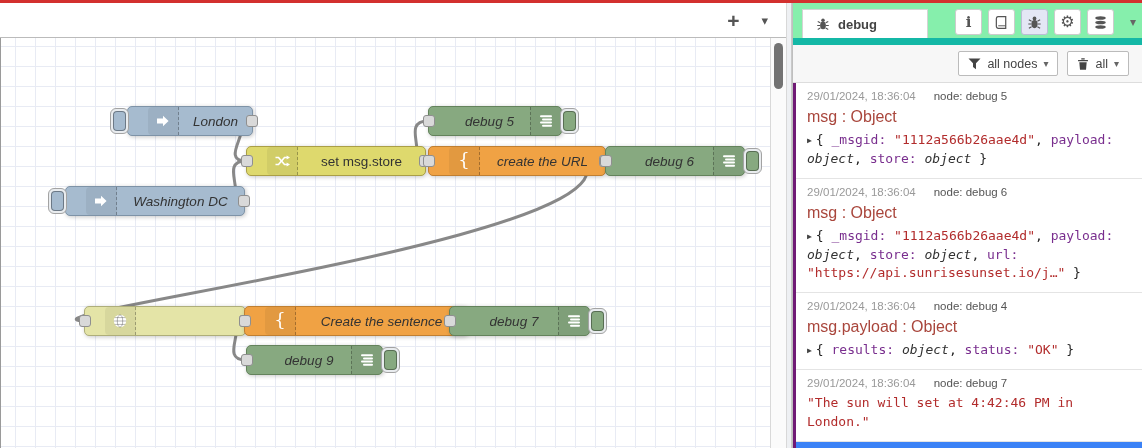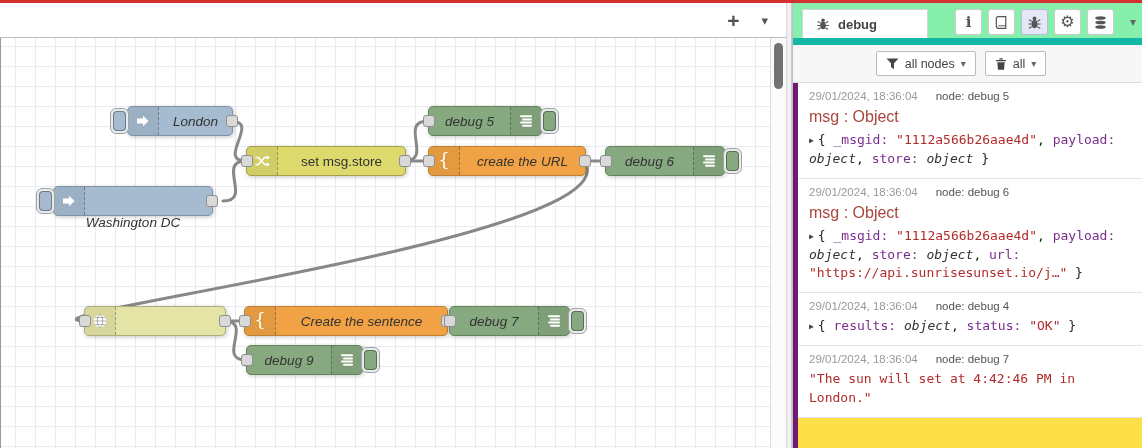--- a/index.html
+++ b/index.html
@@ -21,21 +21,21 @@
                            linear-gradient(90deg,#e8ebf4 1px,transparent 1px);
           background-size:20px 20px;background-position:-6px -12px;}
   #wires{position:absolute;left:0;top:0;width:770px;height:410px;}
   #wires path{fill:none;stroke-width:3px;stroke-linecap:round;}
   .vscroll{width:16px;background:#fbfbfb;border-left:1px solid #d9d9d9;position:relative;box-sizing:border-box;}
   .thumb{position:absolute;top:5px;left:3px;width:9px;height:46px;background:#737373;border-radius:5px;}
   .sep{width:6px;background:#eef0f3;border-left:1px solid #d8d8d8;border-right:1px solid #c9c9c9;box-sizing:border-box;}
 
   
   .node{position:absolute;height:28px;border-radius:5px;display:flex;box-sizing:content-box;
-        border:1px solid rgba(0,0,0,.35);box-shadow:1px 1px 4px rgba(0,0,0,.22);cursor:pointer;}
+        border:1px solid rgba(0,0,0,.35);box-shadow:1px 1px 4px rgba(0,0,0,.22);cursor:pointer;padding-left:20px;}
   .nicon{width:30px;height:100%;display:flex;align-items:center;justify-content:center;background:rgba(0,0,0,.055);flex:none;}
   .nicon.l{border-right:1px dashed rgba(0,0,0,.28);border-radius:4px 0 0 4px;}
   .nicon.r{border-left:1px dashed rgba(0,0,0,.28);border-radius:0 4px 4px 0;}
   .nicon svg{width:16px;height:16px;display:block;}
   .ficon{color:#fff;font-family:"DejaVu Serif",serif;font-size:18px;line-height:1;transform:translateY(-1px);}
   .nlabel{flex:1;display:flex;align-items:center;justify-content:center;color:#333;
           font-size:13.5px;padding:0 8px;white-space:nowrap;}
   .it{font-style:italic;}
   .port{position:absolute;width:10px;height:10px;background:#d9d9d9;border:1px solid #8f8f8f;border-radius:3px;top:8px;}
   .port.in{left:-6px;} .port.out{right:-6px;}
@@ -52,26 +52,26 @@
   .sb-icons{position:absolute;right:28px;top:6px;display:flex;gap:6px;}
   .sb-iconbtn{width:27px;height:26px;background:#fff;border:1px solid #ccc;border-radius:3px;
               display:flex;align-items:center;justify-content:center;cursor:pointer;padding:0;}
   .sb-iconbtn.active{background:#e4e7f5;border-color:#b9bdd4;}
   .sb-iconbtn svg{width:15px;height:15px;display:block;}
   .sb-panel-caret{position:absolute;right:6px;top:12px;font-size:12px;color:#666;cursor:pointer;}
   .info-i{font-family:"DejaVu Serif",serif;font-weight:bold;font-size:15px;color:#555;line-height:1;}
   .gear-g{font-size:16px;color:#555;line-height:1;}
 
   .sb-toolbar{height:37px;background:#f7f7f7;border-bottom:1px solid #ddd;flex:none;
-              display:flex;align-items:center;justify-content:center;gap:9px;padding-right:13px;}
+              display:flex;align-items:center;justify-content:flex-end;gap:9px;padding-right:13px;}
   .sb-btn{display:inline-flex;align-items:center;gap:6px;background:#fff;border:1px solid #bbb;border-radius:2px;
           height:25px;padding:0 9px;font-size:12.5px;color:#444;cursor:pointer;font-family:inherit;}
   .sb-btn .caret{font-size:10px;color:#666;}
 
-  .sb-msgs{flex:1;overflow:hidden;background:#fde047;border-left:5px solid #701a75;min-height:0;}
+  .sb-msgs{flex:1;overflow:hidden;background:#3b82f6;border-left:3px solid #701a75;min-height:0;}
   .msg{background:#fff;border-bottom:1px solid #e4e4e4;padding:7px 9px 9px 11px;}
   .msg-meta{font-size:11.5px;}
   .ts{color:#999;} .src{color:#555;margin-left:18px;}
   .prop{color:#a9463c;font-size:16px;margin-top:6px;}
   .mcontent{font-family:"DejaVu Sans Mono",monospace;font-size:13px;line-height:1.45;color:#222;
             margin-top:5px;overflow-wrap:anywhere;cursor:pointer;}
   .tri{font-size:8px;color:#444;margin-right:4px;vertical-align:1px;}
   .tk-key{color:#792e8e;} .tk-str{color:#b22c2c;} .tk-type{font-style:italic;color:#333;} .tk-punct{color:#222;}
 </style>
 </head>
@@ -104,21 +104,21 @@
                   <svg viewBox="0 0 16 16">
                     <path fill="#fff" d="M2 5.6h6V2.8L13.6 8 8 13.2V10.4H2z"></path>
                   </svg>
                 </div>
                 <span class="nlabel it">London</span>
                 <div class="nbtn left">
                   <div class="inner" style="background: rgb(166, 187, 207);"></div>
                 </div>
                 <div class="port out"></div>
               </div>
-              <div class="node" style="left: 52px; top: 148px; width: 158px; background: rgb(166, 187, 207); border-color: rgb(126, 147, 167); flex-direction: column;">
+              <div class="node" style="left: 64px; top: 148px; width: 158px; background: rgb(166, 187, 207); border-color: rgb(126, 147, 167);">
                 <div class="nicon l">
                   <svg viewBox="0 0 16 16">
                     <path fill="#fff" d="M2 5.6h6V2.8L13.6 8 8 13.2V10.4H2z"></path>
                   </svg>
                 </div>
                 <span class="nlabel it">Washington DC</span>
                 <div class="nbtn left">
                   <div class="inner" style="background: rgb(166, 187, 207);"></div>
                 </div>
                 <div class="port out"></div>
@@ -313,20 +313,21 @@
             <div class="prop">msg : Object</div>
             <div class="mcontent"><span class="tri">▶</span><span class="tk-punct">{ </span><span class="tk-key">_msgid:</span><span class="tk-punct"> </span><span class="tk-str">"1112a566b26aae4d"</span><span class="tk-punct">, </span><span class="tk-key">payload:</span><span class="tk-punct"> </span><span class="tk-type">object</span><span class="tk-punct">, </span><span class="tk-key">store:</span><span class="tk-punct"> </span><span class="tk-type">object</span><span class="tk-punct"> }</span></div>
           </div>
           <div class="msg">
             <div class="msg-meta"><span class="ts">29/01/2024, 18:36:04</span><span class="src">node: debug 6</span></div>
             <div class="prop">msg : Object</div>
             <div class="mcontent"><span class="tri">▶</span><span class="tk-punct">{ </span><span class="tk-key">_msgid:</span><span class="tk-punct"> </span><span class="tk-str">"1112a566b26aae4d"</span><span class="tk-punct">, </span><span class="tk-key">payload:</span><span class="tk-punct"> </span><span class="tk-type">object</span><span class="tk-punct">, </span><span class="tk-key">store:</span><span class="tk-punct"> </span><span class="tk-type">object</span><span class="tk-punct">, </span><span class="tk-key">url:</span><span class="tk-punct"> </span><span class="tk-str">"https://api.sunrisesunset.io/j…"</span><span class="tk-punct"> }</span></div>
           </div>
           <div class="msg">
             <div class="msg-meta"><span class="ts">29/01/2024, 18:36:04</span><span class="src">node: debug 4</span></div>
+            <div class="prop">msg.payload : Object</div>
             <div class="mcontent"><span class="tri">▶</span><span class="tk-punct">{ </span><span class="tk-key">results:</span><span class="tk-punct"> </span><span class="tk-type">object</span><span class="tk-punct">, </span><span class="tk-key">status:</span><span class="tk-punct"> </span><span class="tk-str">"OK"</span><span class="tk-punct"> }</span></div>
           </div>
           <div class="msg">
             <div class="msg-meta"><span class="ts">29/01/2024, 18:36:04</span><span class="src">node: debug 7</span></div>
             <div class="mcontent"><span class="tk-str">"The sun will set at 4:42:46 PM in London."</span></div>
           </div>
         </div>
     </aside>
   </div>
 </div>

